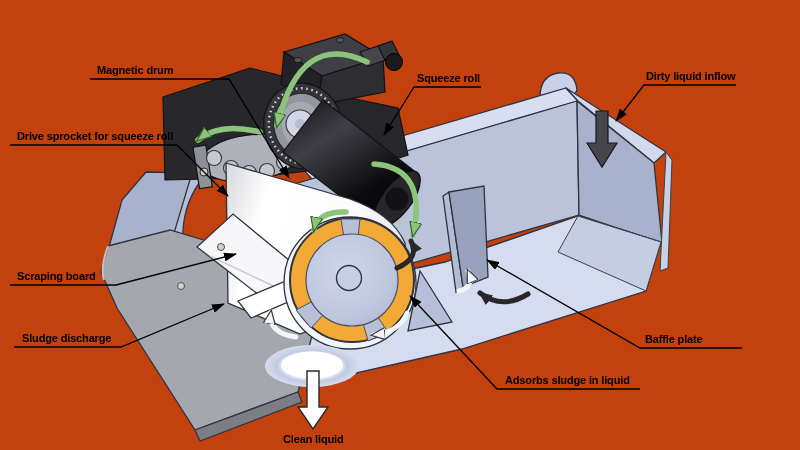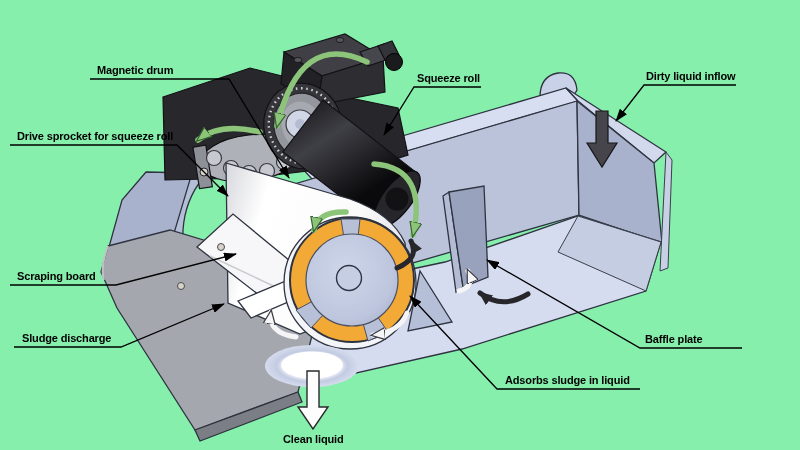--- a/index.html
+++ b/index.html
@@ -1,16 +1,16 @@
 <!DOCTYPE html>
 <html><head>
 <meta charset="utf-8">
 <style>
   html,body{margin:0;padding:0;background:#fff;}
-  .stage{position:relative;width:800px;height:450px;background:#86efac;overflow:hidden;}
+  .stage{position:relative;width:800px;height:450px;background:#c2410c;overflow:hidden;}
   svg{display:block;}
   .lbl{font:700 11px "Liberation Sans","DejaVu Sans",sans-serif;fill:#000;letter-spacing:-0.15px;}
   .leader{fill:none;stroke:#000;stroke-width:1.3px;}
   .edge{stroke:#2e3340;stroke-width:1.3px;}
   .edgethin{stroke:#3a3f4c;stroke-width:1px;}
   .darkedge{stroke:#121216;stroke-width:1.2px;}
   .garrow{fill:none;stroke:#8cc57a;stroke-width:5.5px;stroke-linecap:round;}
   .barrow{fill:none;stroke:#26262b;stroke-width:5px;stroke-linecap:round;}
   .warrow{fill:none;stroke:#f5f5f7;stroke-width:5px;stroke-linecap:round;}
 </style>

